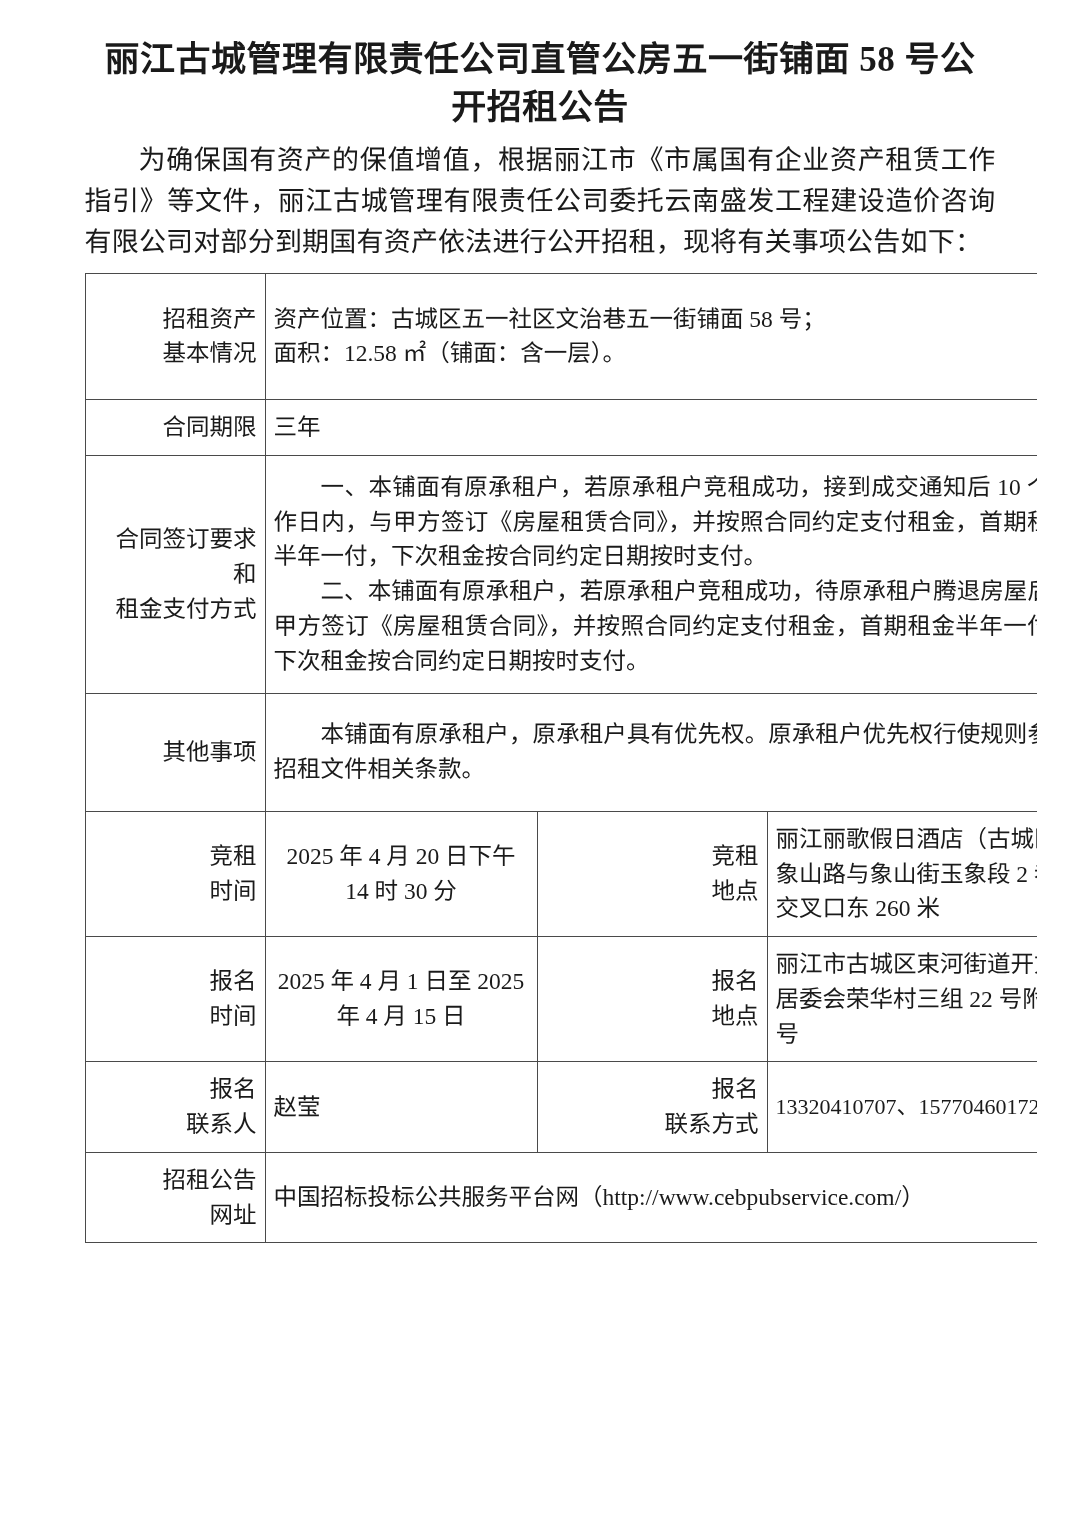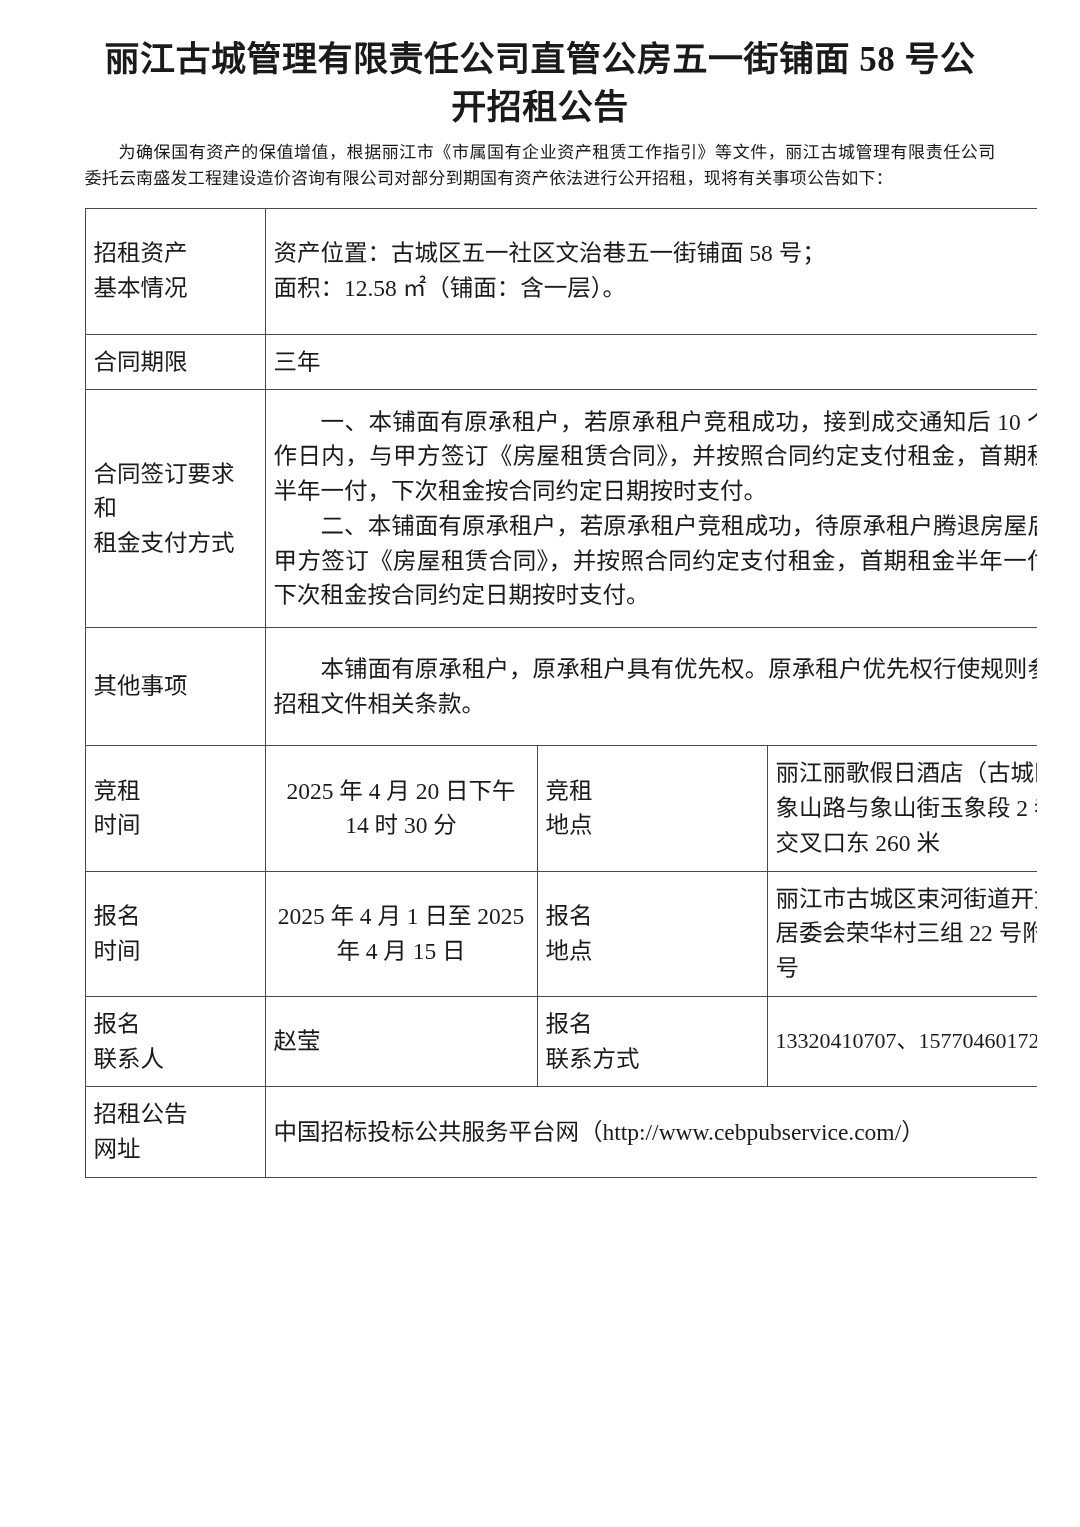--- a/index.html
+++ b/index.html
@@ -28,44 +28,44 @@
   .doc-title {
     font-size: 35px;
     font-weight: bold;
     text-align: center;
     line-height: 1.37;
     letter-spacing: 0.5px;
     margin: 0 0 4px 0;
     padding: 0 6px;
   }
   .intro {
-    font-size: 17px;
+    font-size: 27px;
     line-height: 1.52;
     text-align: justify;
     text-justify: inter-ideograph;
     text-indent: 2em;
-    margin: 8px 0 16px 0;
+    margin: 8px 0 10px 0;
     letter-spacing: 0.2px;
   }
   table.main-table {
     width: 998px;
     border-collapse: collapse;
     table-layout: fixed;
     margin: 0;
   }
   table.main-table td {
     border: 1.3px solid #4a4a4a;
     padding: 10px 8px;
     font-size: 23.5px;
     line-height: 1.48;
     vertical-align: middle;
     box-sizing: border-box;
   }
   .lbl {
-    text-align: left;
+    text-align: right;
     white-space: pre-line;
   }
   .ctr {
     text-align: left;
   }
   .pcell {
     padding: 14px 10px 14px 12px;
     line-height: 1.56;
   }
   .pcell p {

